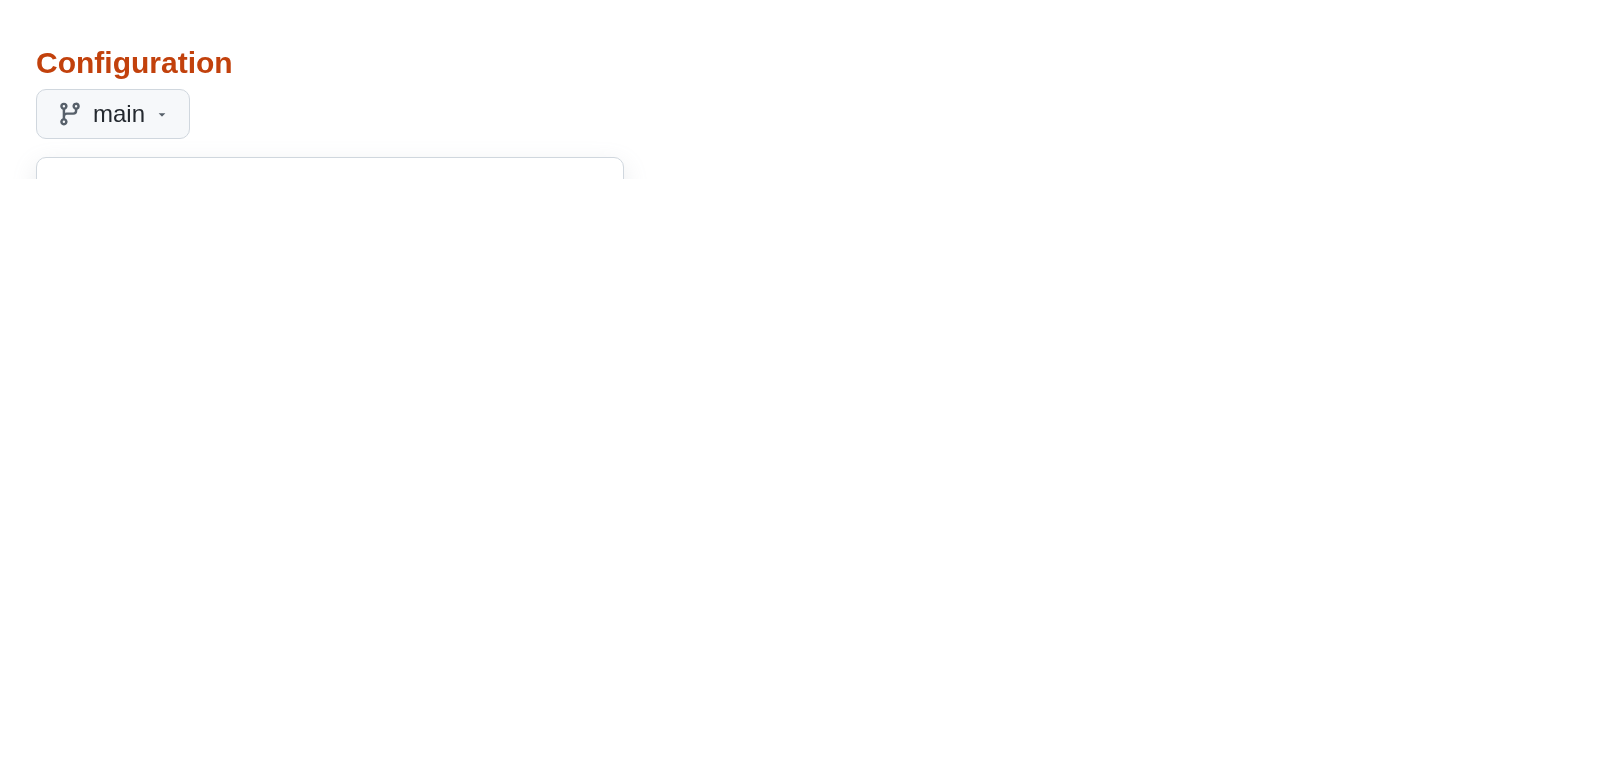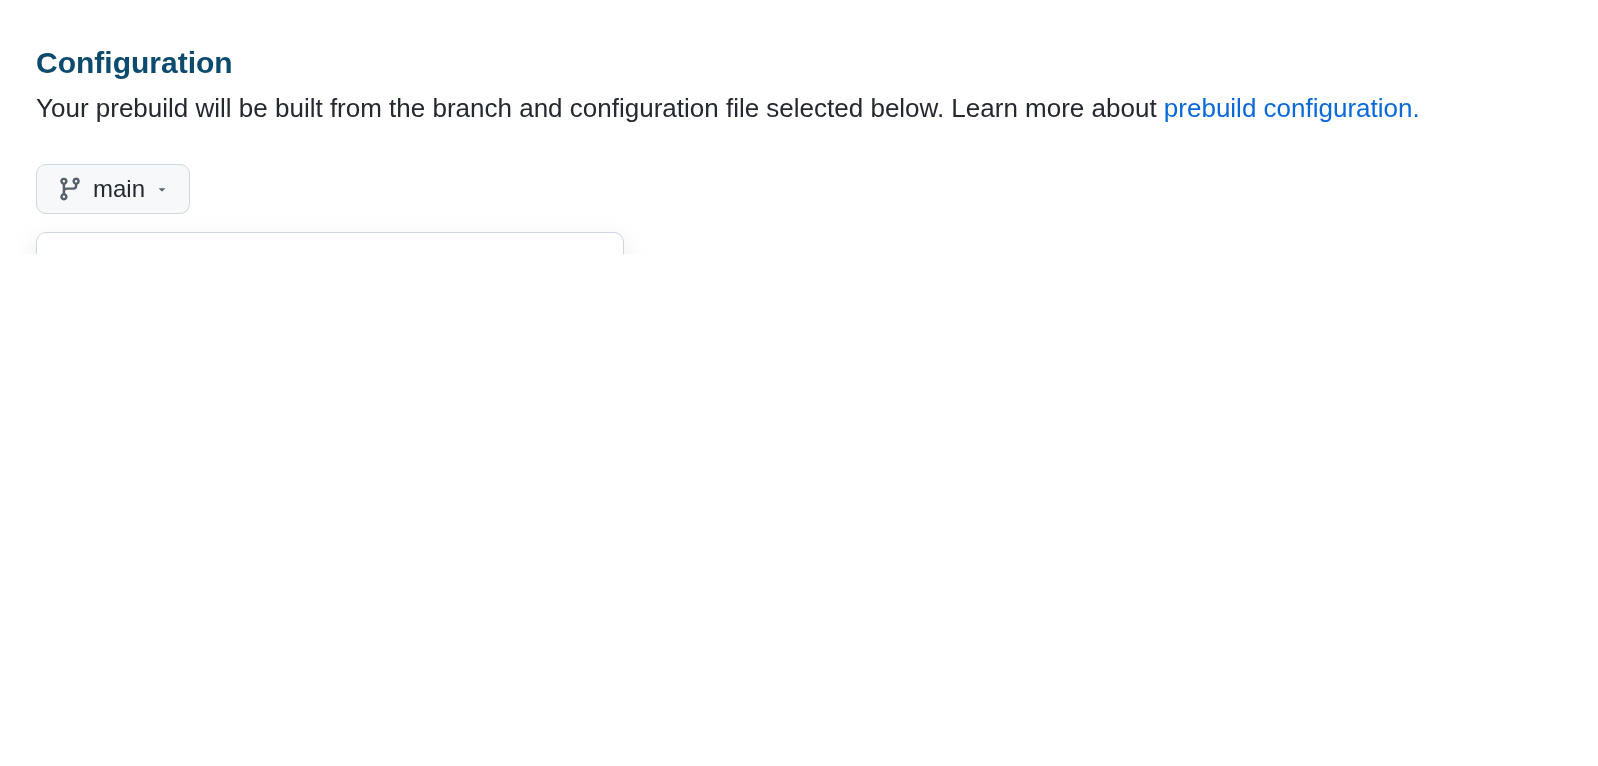--- a/index.html
+++ b/index.html
@@ -11,21 +11,21 @@
       font-family: -apple-system, BlinkMacSystemFont, "Segoe UI", Helvetica, Arial, sans-serif;
       background: #ffffff;
       color: #24292f;
       padding: 40px 36px;
       font-size: 26px;
       line-height: 1.5;
     }
     .config-heading {
       font-size: 30px;
       font-weight: 600;
-      color: #0c4a6e;
+      color: #c2410c;
       margin-bottom: 4px;
     }
     .config-description {
       font-size: 26px;
       color: #24292f;
       font-weight: 400;
       margin-bottom: 36px;
     }
     .config-description a {
       color: #0969da;
@@ -150,23 +150,20 @@
       border: none;
       border-top: 1px solid #d0d7de;
       z-index: -1;
     }
   </style>
 </head>
 <body>
 
 <div class="content-wrapper">
   <h2 class="config-heading">Configuration</h2>
-  <p class="config-description">
-    <span>Your prebuild will be built from the branch and configuration file selected below. Learn more about </span><a href="#">prebuild configuration.</a>
-  </p>
 
   <button class="branch-button">
     <span class="branch-icon">
       <svg width="26" height="26" viewBox="0 0 16 16" fill="currentColor">
         <path d="M9.5 3.25a2.25 2.25 0 1 1 3 2.122V6A2.5 2.5 0 0 1 10 8.5H6a1 1 0 0 0-1 1v1.128a2.251 2.251 0 1 1-1.5 0V5.372a2.25 2.25 0 1 1 1.5 0v1.836A2.493 2.493 0 0 1 6 7h4a1 1 0 0 0 1-1v-.628A2.25 2.25 0 0 1 9.5 3.25Zm-6 0a.75.75 0 1 0 1.5 0 .75.75 0 0 0-1.5 0Zm8.25-.75a.75.75 0 1 0 0 1.5.75.75 0 0 0 0-1.5ZM4.25 12a.75.75 0 1 0 0 1.5.75.75 0 0 0 0-1.5Z"></path>
       </svg>
     </span>
     <span>main</span>
     <span class="triangle-down">
       <svg width="14" height="14" viewBox="0 0 16 16" fill="currentColor">

